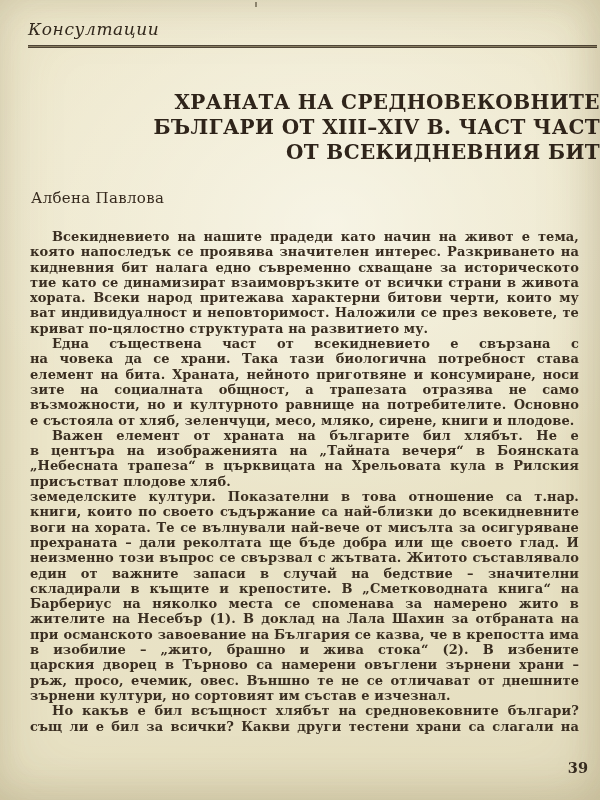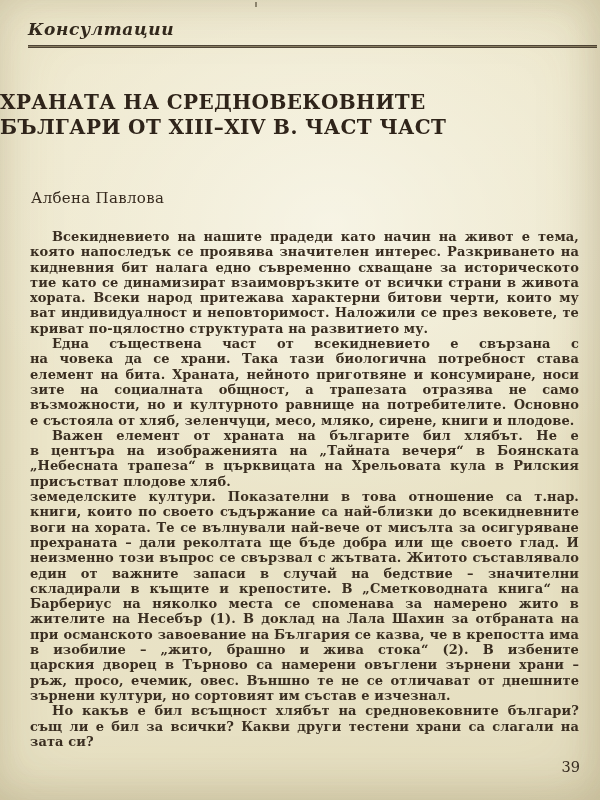--- a/index.html
+++ b/index.html
@@ -20,40 +20,40 @@
       inset 0 0 70px rgba(130,110,60,0.14),
       inset -10px 0 35px rgba(120,100,55,0.10),
       inset 0 -12px 35px rgba(120,100,55,0.10);
     color: #392d20;
   }
   .section-head {
     position: absolute;
     top: 19px;
     left: 28px;
     font-size: 17px;
-    font-weight: bold;
+    font-weight: normal;
     font-style: italic;
     letter-spacing: 0.6px;
     color: #32281c;
   }
   .rule {
     position: absolute;
     top: 45px;
     left: 28px;
     right: 3px;
     height: 3px;
     background: linear-gradient(to bottom, #3a2f22 0%, #3a2f22 35%, #8d815f 55%, #3a2f22 75%, #3a2f22 100%);
     opacity: 0.88;
   }
   .title-block {
     position: absolute;
     top: 90px;
     left: 0;
     width: 100%;
-    text-align: left;
+    text-align: right;
   }
   .title-line {
     font-size: 20px;
     font-weight: bold;
     line-height: 25px;
     letter-spacing: 0.4px;
     color: #2f241a;
   }
   .author {
     position: absolute;
@@ -80,23 +80,23 @@
     overflow: hidden;
     text-align: justify;
     text-align-last: justify;
     color: #3a2e21;
   }
   .line.first { text-indent: 22px; }
   .line.last  { text-align-last: left; }
   .page-number {
     position: absolute;
     top: 759px;
-    right: 20px;
+    right: 12px;
     font-size: 14.5px;
-    font-weight: normal;
+    font-weight: bold;
     color: #362b1f;
   }
   .speck {
     position: absolute;
     top: 2px;
     left: 255px;
     width: 2px;
     height: 5px;
     background: rgba(70,60,40,0.55);
   }
@@ -107,20 +107,21 @@
 <div class="page">
   <div class="speck"></div>
 
   <div class="section-head">Консултации</div>
 
   <div class="rule"></div>
 
   <div class="title-block">
     <div class="title-line">ХРАНАТА НА СРЕДНОВЕКОВНИТЕ</div>
     <div class="title-line">БЪЛГАРИ ОТ XIII–XIV В. ЧАСТ ЧАСТ</div>
+    <div class="title-line">ОТ ВСЕКИДНЕВНИЯ БИТ</div>
   </div>
 
   <div class="author">Албена Павлова</div>
 
   <div class="body-text">
       <div class="para">
         <div class="line first">Всекидневието на нашите прадеди като начин на живот е тема, към</div>
         <div class="line">която напоследък се проявява значителен интерес. Разкриването на все-</div>
         <div class="line">кидневния бит налага едно съвременно схващане за историческото разви-</div>
         <div class="line">тие като се динамизират взаимовръзките от всички страни в живота на</div>
@@ -154,18 +155,17 @@
         <div class="line">жителите на Несебър (1). В доклад на Лала Шахин за отбраната на София</div>
         <div class="line">при османското завоевание на България се казва, че в крепостта има храна</div>
         <div class="line">в изобилие – „жито, брашно и жива стока“ (2). В избените помещения на</div>
         <div class="line">царския дворец в Търново са намерени овъглени зърнени храни – пшеница,</div>
         <div class="line">ръж, просо, ечемик, овес. Външно те не се отличават от днешните видове</div>
         <div class="line last">зърнени култури, но сортовият им състав е изчезнал.</div>
       </div>
       <div class="para">
         <div class="line first">Но какъв е бил всъщност хлябът на средновековните българи? Един и</div>
         <div class="line">същ ли е бил за всички? Какви други тестени храни са слагали на трапе-</div>
-        <div class="line last">зата си?</div>
       </div>
     </div>
 
   <div class="page-number">39</div>
 </div>
 
 </body></html>

